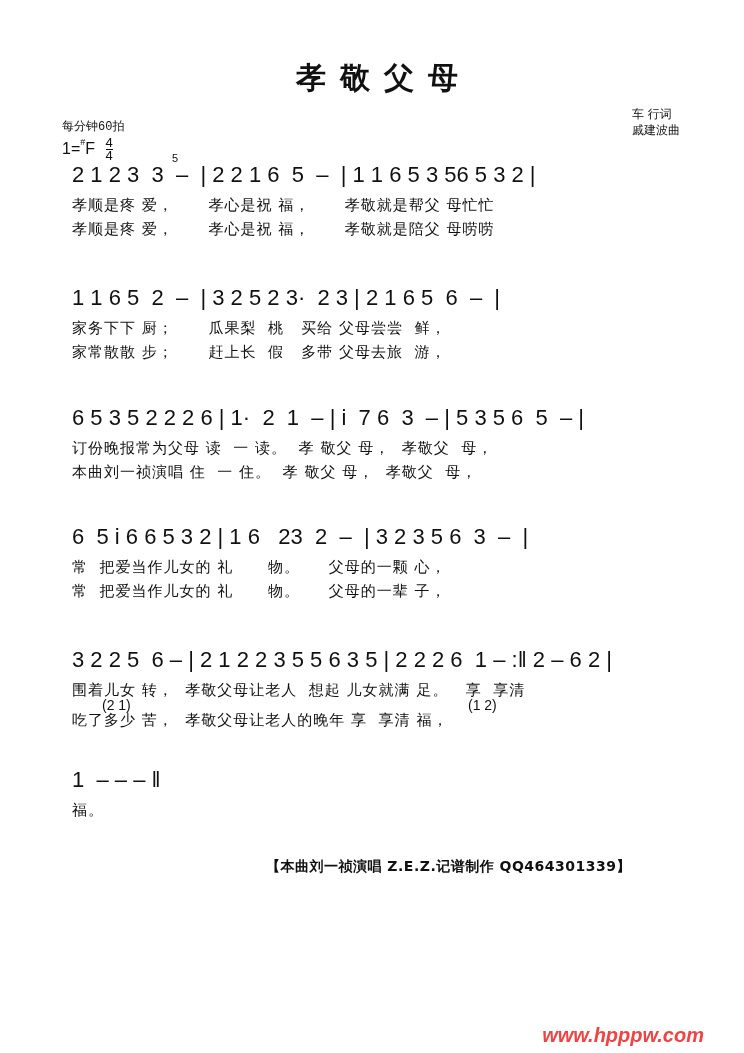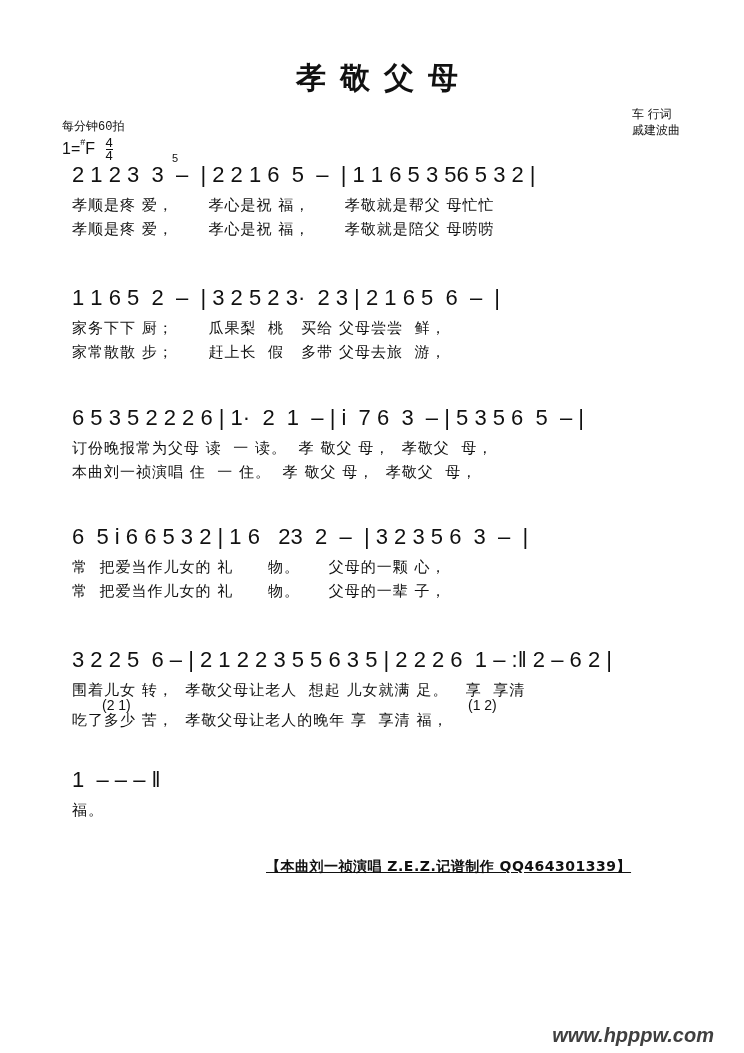--- a/index.html
+++ b/index.html
@@ -7,22 +7,22 @@
   .abs { position: absolute; }
   .title { left: 12px; width: 744px; top: 58px; text-align: center; font-size: 30px; font-weight: bold; letter-spacing: 14px; font-family: "DejaVu Sans", sans-serif; }
   .key { left: 62px; top: 92px; font-family: Liberation Sans, sans-serif; font-size: 16px; margin-top: 45px; }
   .key sup { font-size: 9px; position: relative; top: -2px; }
   .timesig { display: inline-block; vertical-align: middle; text-align: center; font-size: 13px; line-height: 12px; margin-left: 6px; }
   .timesig .bar { border-top: 1px solid #111; }
   .tempo { left: 62px; top: 118px; font-size: 12px; font-family: Liberation Mono, monospace; }
   .credits { right: 64px; top: 106px; font-size: 12px; line-height: 16px; text-align: left; }
   .row { left: 72px; width: 620px; }
   .lyric { position: absolute; left: 0; width: 620px; font-size: 15px; font-family: "DejaVu Serif", serif; white-space: pre; letter-spacing: 1px; }
-  .footer { left: 266px; top: 858px; font-size: 14px; font-weight: bold; font-family: "DejaVu Sans", sans-serif; letter-spacing: 0.5px; text-decoration: underline; }
-  .watermark { right: 30px; top: 1024px; font-size: 20px; font-style: italic; font-weight: bold; color: #404040; font-family: "Liberation Sans", sans-serif; }
+  .footer { left: 266px; top: 858px; font-size: 14px; font-weight: bold; font-family: "DejaVu Sans", sans-serif; letter-spacing: 0.5px; }
+  .watermark { right: 40px; top: 1024px; font-size: 20px; font-style: italic; font-weight: bold; color: #ef4444; font-family: "Liberation Sans", sans-serif; }
   .line-notes { font-family: "Liberation Sans", sans-serif; font-size: 22px; white-space: pre; position: absolute; top: 0; left: 0; }
 </style>
 </head>
 <body>
 
 <div class="abs title">孝敬父母</div>
 
 <div class="abs key">
   <span>1=</span><sup>#</sup><span>F</span>
   <span class="timesig">

